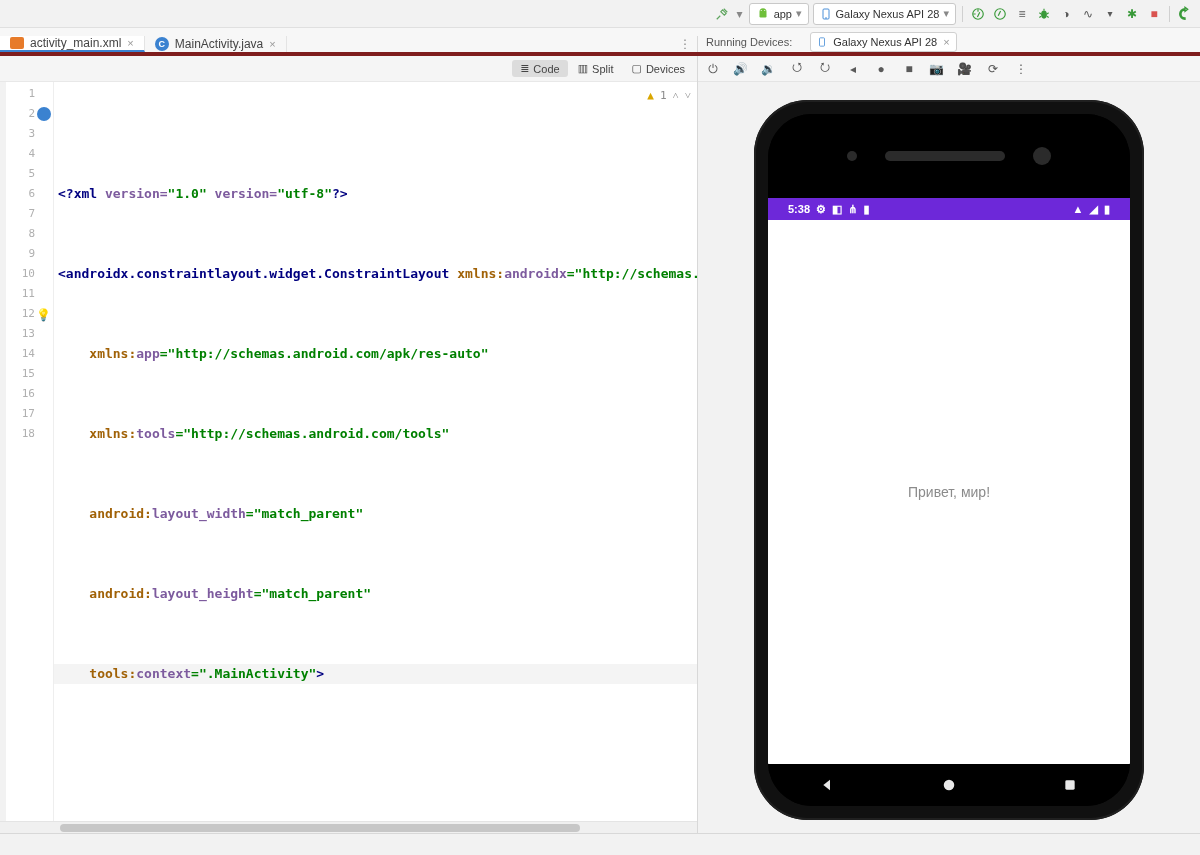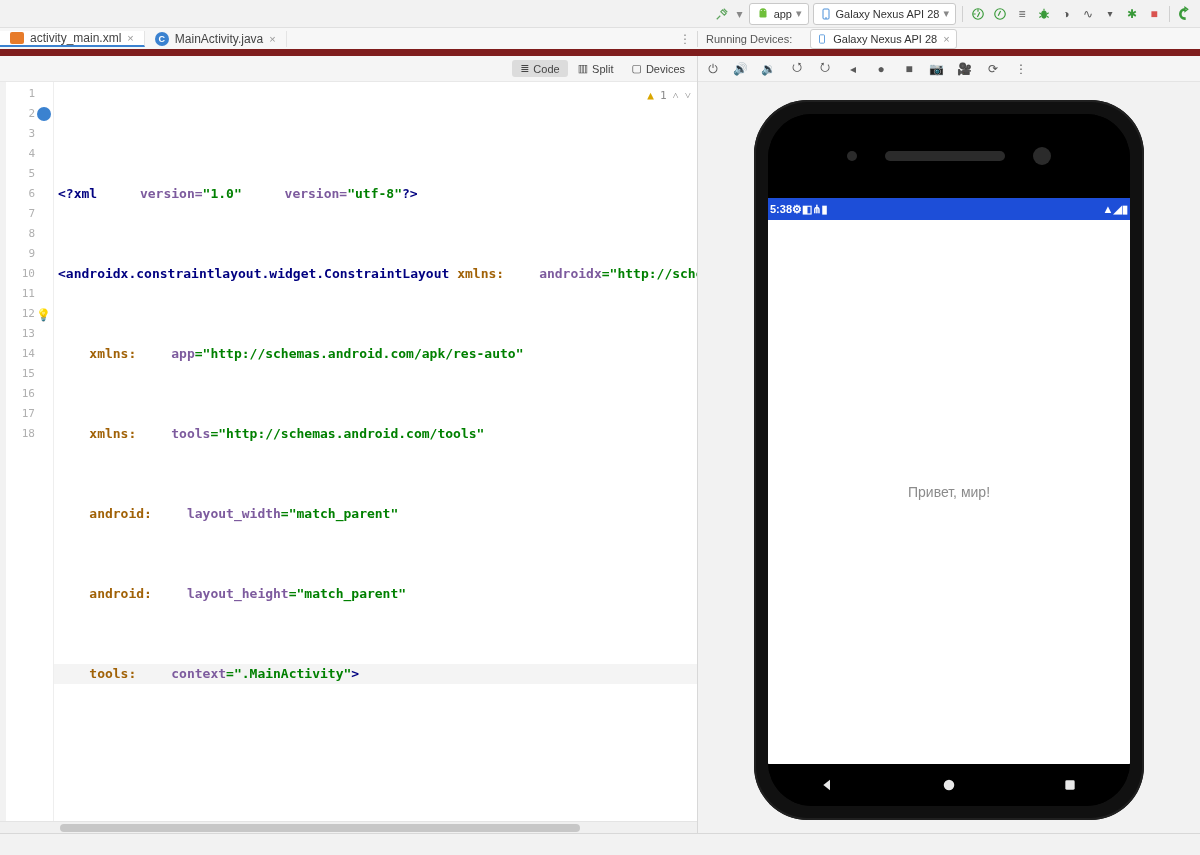--- a/index.html
+++ b/index.html
@@ -48,22 +48,22 @@
   .tb-icon.green { color: #3a9a3a; }
   .tb-icon.red { color: #d9534f; }
   .tb-sep { width:1px; height:16px; background:#d0d0d0; margin:0 2px;}
   .droid-icon { width:14px; height:14px; color:#6fbf3a; }
 
   
   .tabbar {
     height: 28px;
     background: #f7f7f7;
     display: flex;
-    align-items: center;
-    border-bottom: 7px solid #7f1d1d;
+    align-items: flex-end;
+    border-bottom: 4px solid #7f1d1d;
   }
   .file-tabs {
     display: flex;
     align-items: stretch;
     flex: 0 0 698px;
     border-right: 1px solid #d8d8d8;
   }
   .file-tab {
     display: flex;
     align-items: center;
@@ -185,21 +185,21 @@
     overflow:hidden;
     position:relative;
   }
   .code-line {
     height:20px;
     padding-left:4px;
   }
   .hl-grey   { background:#f4f4f4; }
   
   .c-tag  { color:#000080; font-weight:bold;}
-  .c-attr { color:#7d5b9e; font-weight:bold;margin-left:35px;}
+  .c-attr { color:#7d5b9e; font-weight:bold;}
   .c-ns   { color:#a16207; font-weight:bold;}
   .c-val  { color:#008000; font-weight:bold;}
 
   .warn-strip {
     position:absolute; top:4px; right:6px;
     font-size:11px; color:#8c8c8c;
     display:flex; align-items:center; gap:6px;
   }
   .warn-tri { color:#d9a600; }
   .scroll-h {
@@ -262,27 +262,28 @@
   .camera  { width: 18px; height:18px; background:#2b2b2b; border-radius:50%; }
   .sensor  { width:10px; height:10px; background:#2b2b2b; border-radius:50%;}
   .screen {
     flex:1;
     background:#fff;
     display:flex;
     flex-direction:column;
   }
   .statusbar {
     height:22px;
-    background:#1d4ed8;
+    background:#6d28d9;
     color:#fff;
     display:flex;
     align-items:center;
-    padding:0 2px;
+    padding:0 20px;
     font-size:11px;
     font-weight:bold;
+    gap:6px;
   }
   .statusbar .spacer {flex:1;}
   .screen-body {
     flex:1;
     display:flex;
     align-items:center;
     justify-content:center;
     color:#8b8b8b;
     font-size:14px;
     font-family: Arial, sans-serif;

